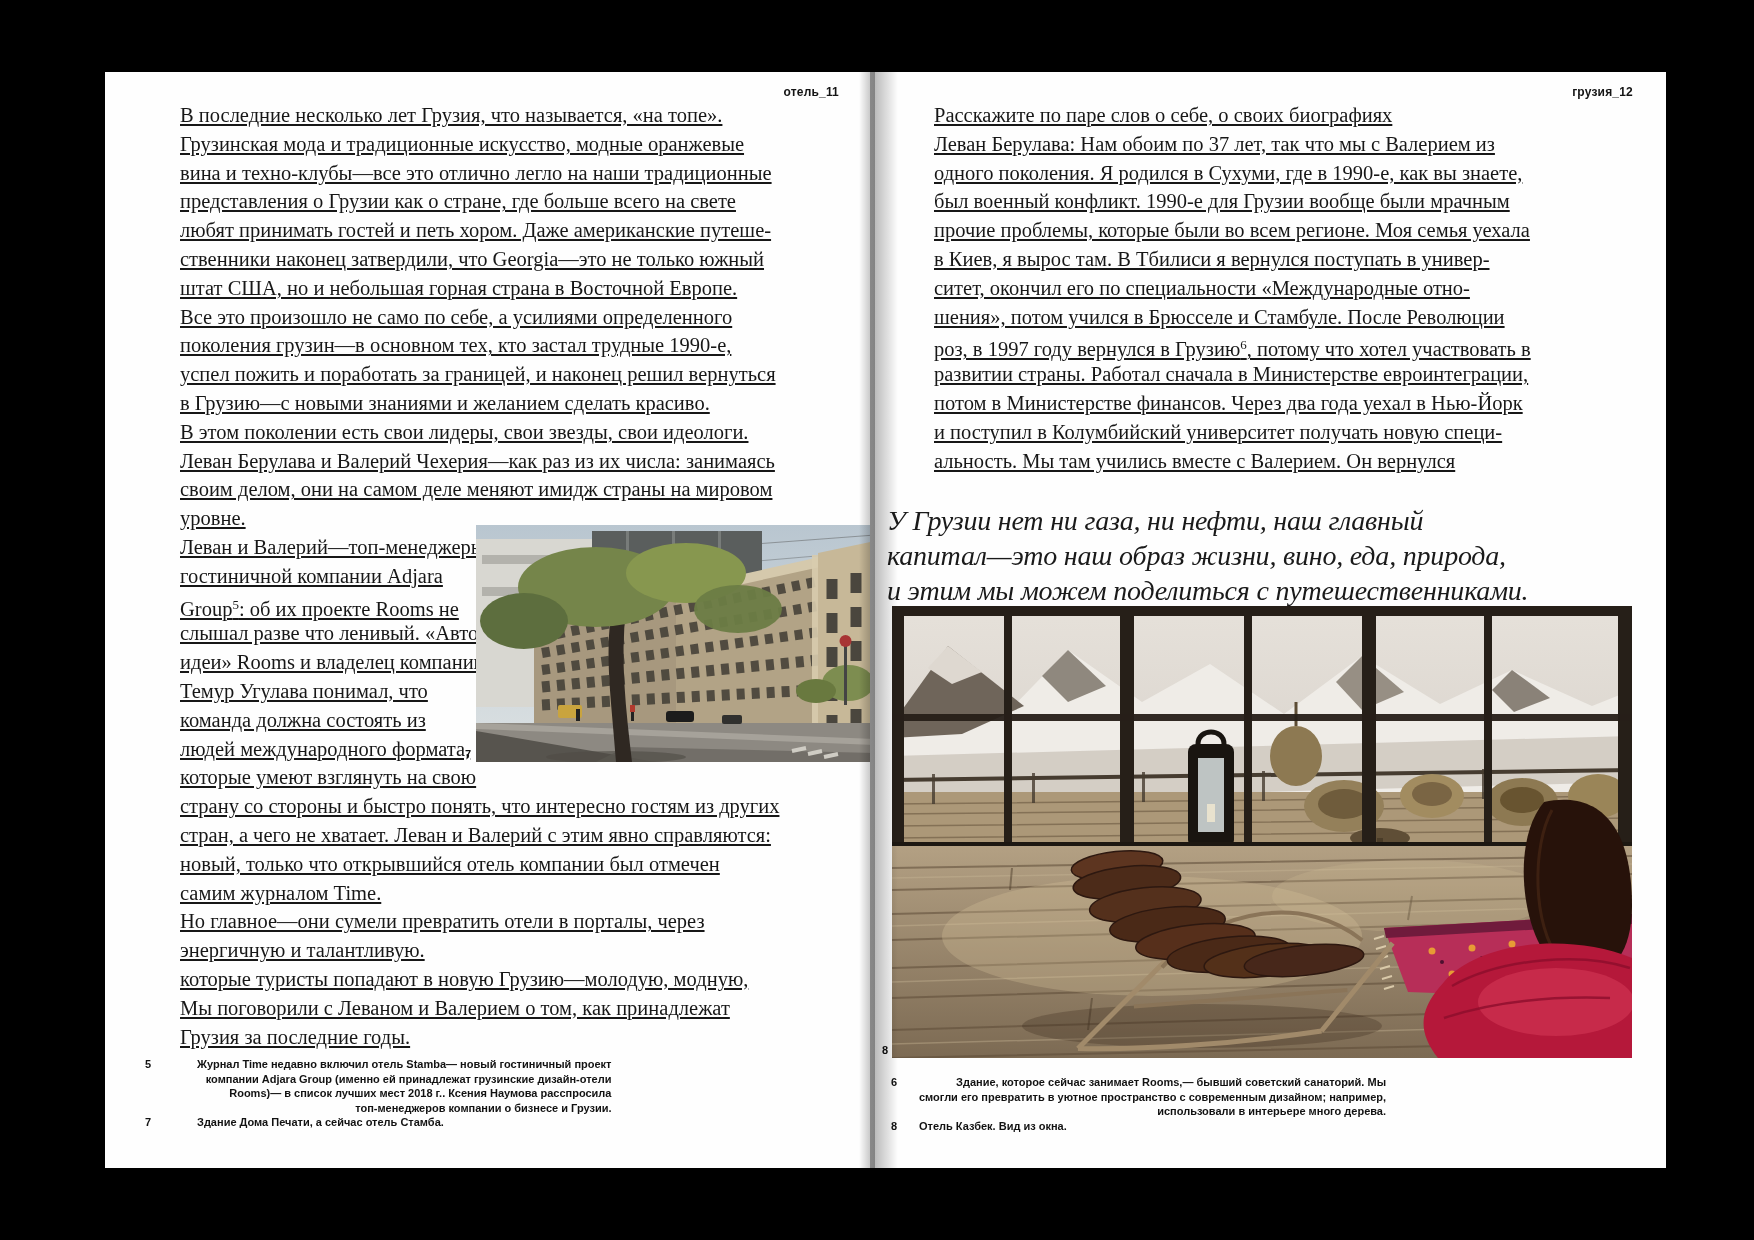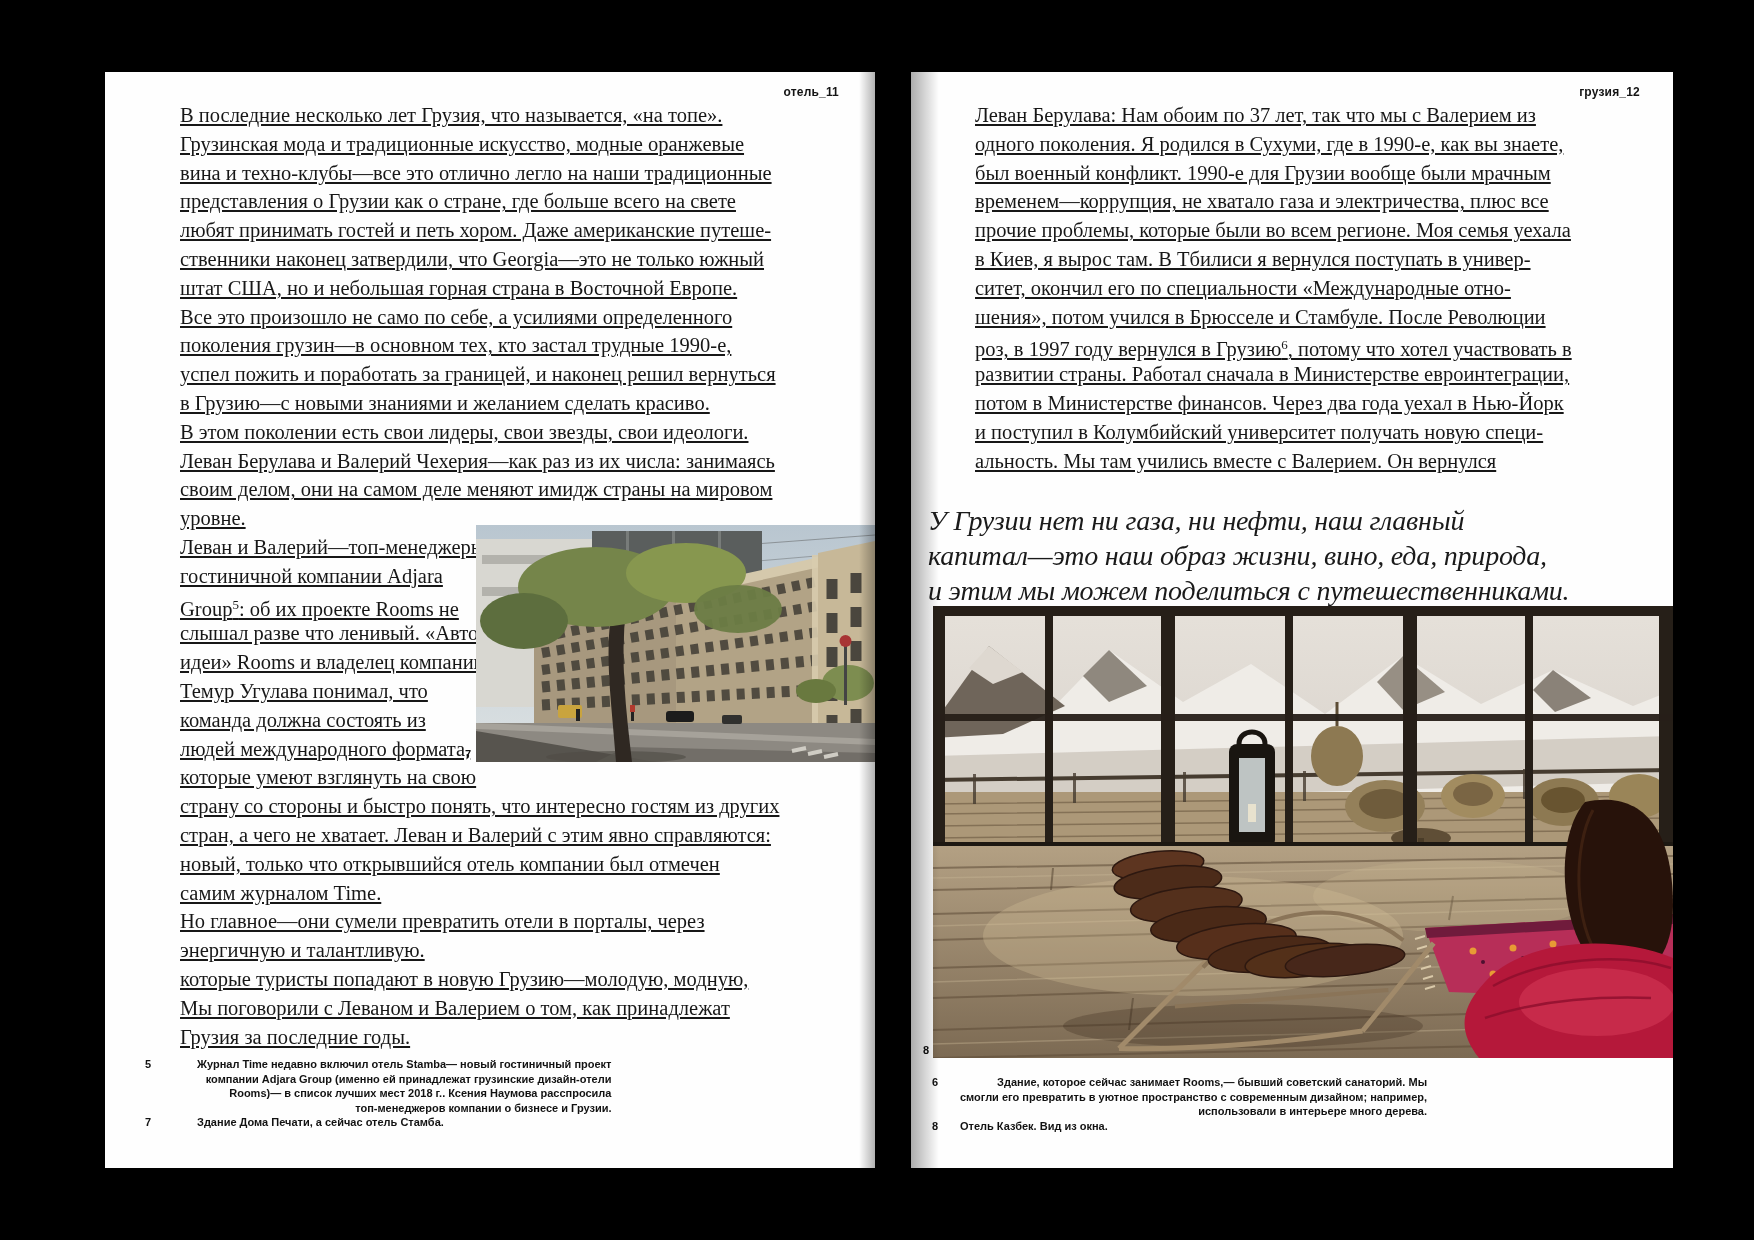--- a/index.html
+++ b/index.html
@@ -1,20 +1,20 @@
 <!DOCTYPE html>
 <html><head>
 <meta charset="utf-8">
 <style>
   html,body{margin:0;padding:0;background:#000;}
   .canvas{position:relative;width:1754px;height:1240px;background:#000;overflow:hidden;
           font-family:"Liberation Serif",serif;}
   .page{position:absolute;top:72px;height:1096px;background:#fefefe;}
   .page-left{left:105px;width:770px;}
-  .page-right{left:911px;width:762px;}
+  .page-right{left:870px;width:762px;padding-left:34px;}
   .edge-r{position:absolute;top:0;right:0;bottom:0;width:16px;
           background:linear-gradient(270deg,rgba(0,0,0,.30),rgba(0,0,0,0));pointer-events:none;z-index:9;}
   .edge-l{position:absolute;top:0;left:0;bottom:0;width:28px;
           background:linear-gradient(90deg,rgba(0,0,0,.32),rgba(0,0,0,0));pointer-events:none;z-index:9;}
   .runhead{position:absolute;top:13px;font:bold 12px/14px "Liberation Sans",sans-serif;
            color:#141414;letter-spacing:.2px;}
   .page-left .runhead{right:36px;}
   .page-right .runhead{right:33px;}
   .bodycol{position:absolute;top:29px;font-size:20.5px;line-height:28.8px;color:#171717;white-space:nowrap;text-decoration:underline;}
   .page-left .bodycol{left:75px;}
@@ -154,24 +154,24 @@
       </div>
     </div>
 
     <div class="edge-r"></div>
   </section>
 
   <section class="page page-right">
     <div class="runhead">грузия_12</div>
 
     <div class="bodycol">
+      <div class="bl">Расскажите по паре слов о себе, о своих биографиях</div>
       <div class="bl">Леван Берулава: Нам обоим по 37 лет, так что мы с Валерием из</div>
       <div class="bl">одного поколения. Я родился в Сухуми, где в 1990-е, как вы знаете,</div>
       <div class="bl">был военный конфликт. 1990-е для Грузии вообще были мрачным</div>
-      <div class="bl">временем—коррупция, не хватало газа и электричества, плюс все</div>
       <div class="bl">прочие проблемы, которые были во всем регионе. Моя семья уехала</div>
       <div class="bl">в Киев, я вырос там. В Тбилиси я вернулся поступать в универ-</div>
       <div class="bl">ситет, окончил его по специальности «Международные отно-</div>
       <div class="bl">шения», потом учился в Брюсселе и Стамбуле. После Революции</div>
       <div class="bl"><span>роз, в 1997 году вернулся в Грузию</span><span class="sup">6</span><span>, потому что хотел участвовать в</span></div>
       <div class="bl">развитии страны. Работал сначала в Министерстве евроинтеграции,</div>
       <div class="bl">потом в Министерстве финансов. Через два года уехал в Нью-Йорк</div>
       <div class="bl">и поступил в Колумбийский университет получать новую специ-</div>
       <div class="bl">альность. Мы там учились вместе с Валерием. Он вернулся</div>
     </div>

